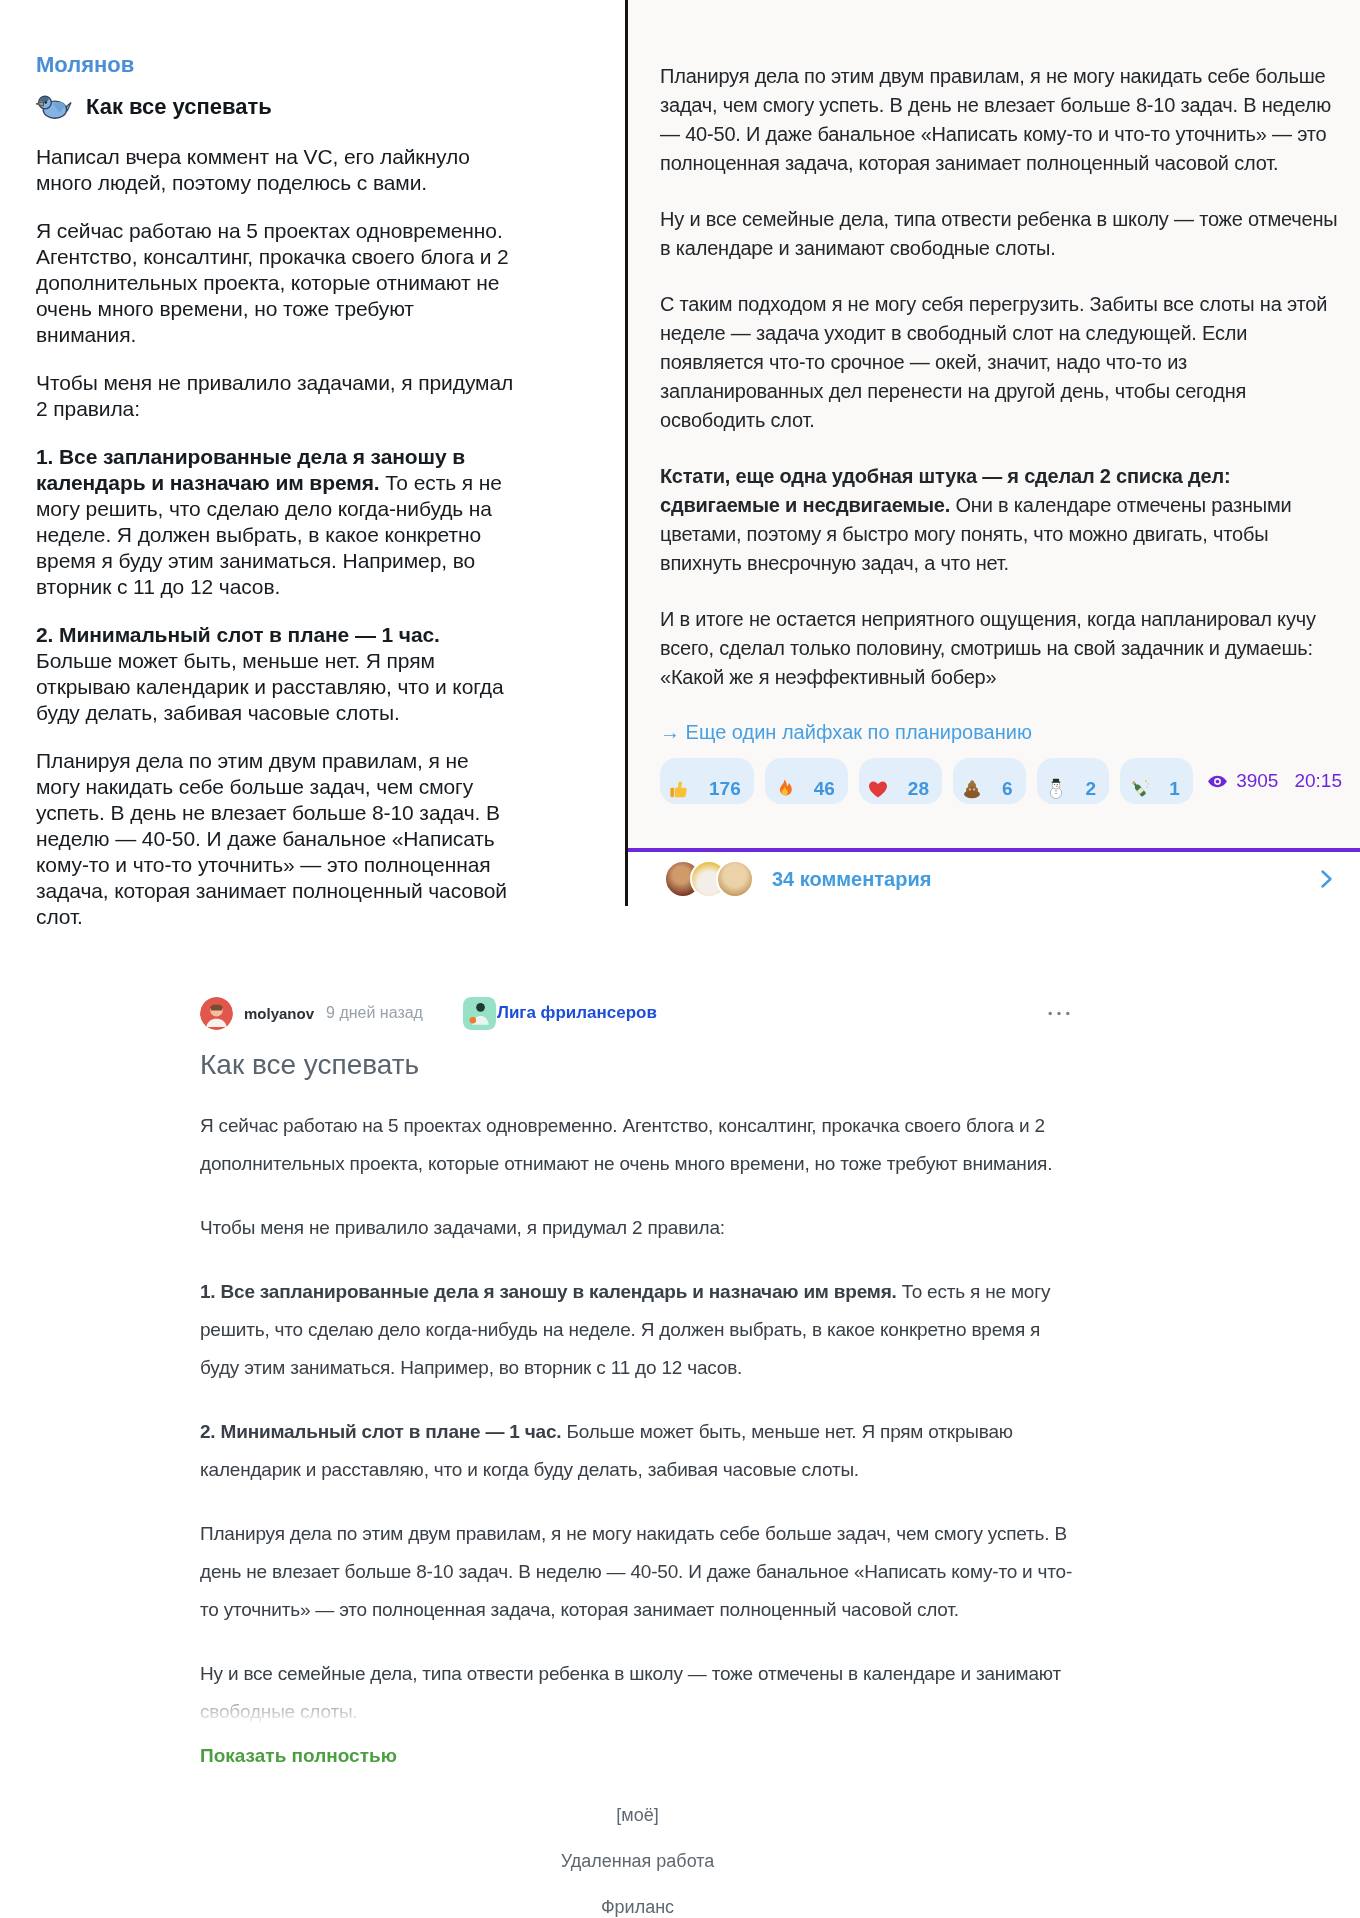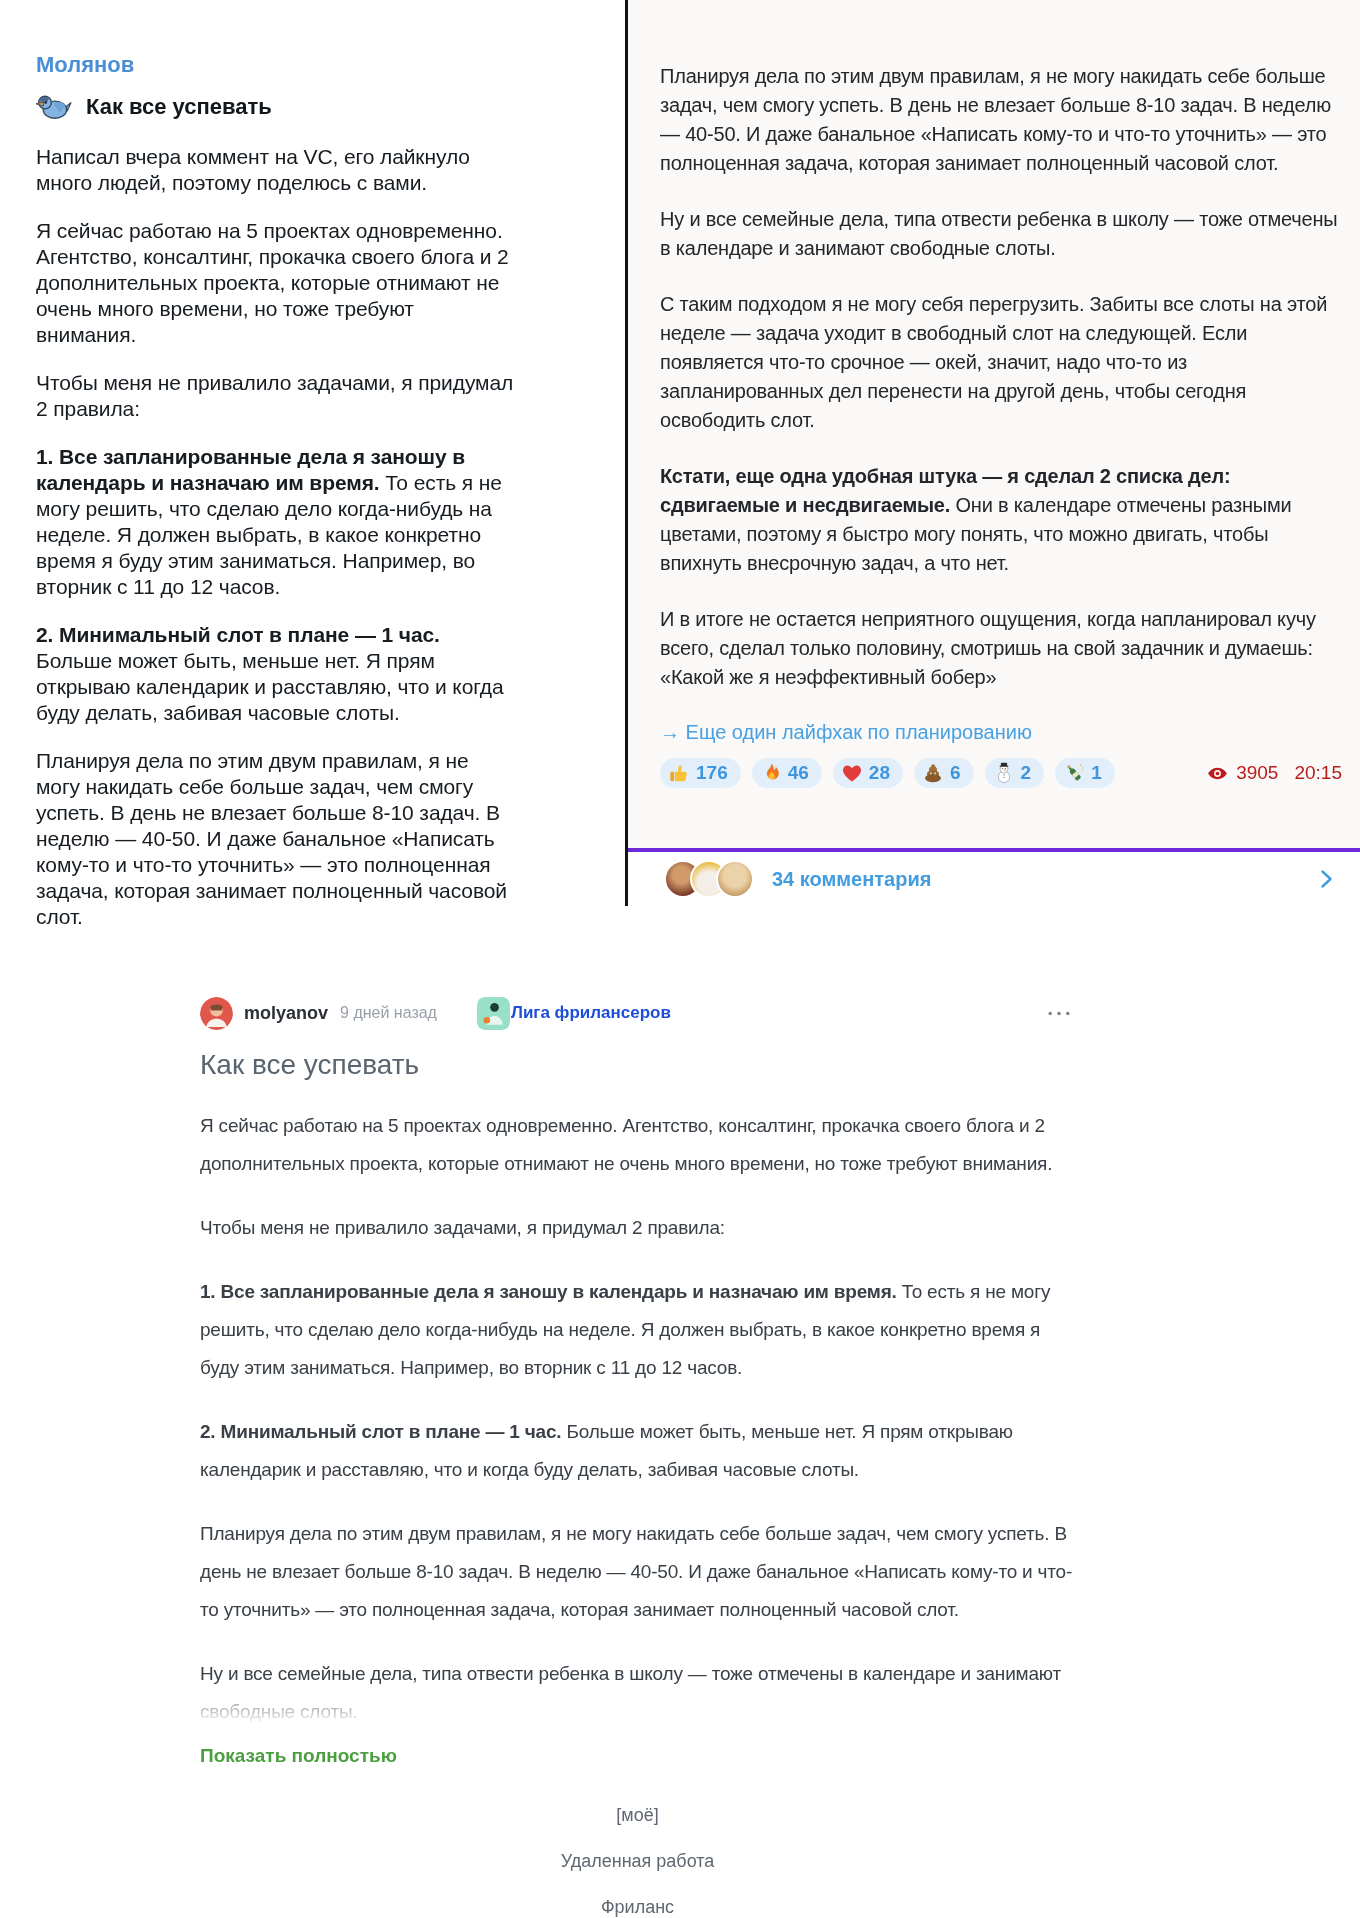--- a/index.html
+++ b/index.html
@@ -16,41 +16,41 @@
   .tg-title-row .t{font-size:22px;font-weight:700;color:#12171c;}
   .bird{width:36px;height:30px;flex:0 0 auto;}
   .tg-draft .para{font-size:21px;line-height:26px;margin:22px 0 0;letter-spacing:-0.1px;}
 
   
   .tg-post{position:absolute;left:628px;top:0;width:732px;height:906px;background:#faf9f7;box-sizing:border-box;}
   .tg-post-inner{padding:62px 18px 0 32px;}
   .tg-post .para{font-size:20px;line-height:29px;margin:0 0 27px;color:#23272c;letter-spacing:-0.2px;}
   .tg-link{display:inline-block;font-size:20px;color:#47a0e4;margin:2px 0 14px;text-decoration:none;cursor:pointer;}
   .reactions-row{display:flex;align-items:center;gap:11px;}
-  .pill{display:flex;align-items:center;gap:6px;background:#e2effa;border-radius:16px;padding:4px 13px 4px 8px;cursor:pointer;}
+  .pill{display:flex;align-items:center;gap:19px;background:#e2effa;border-radius:16px;padding:20px 13px 4px 8px;cursor:pointer;}
   .pill svg{display:block;}
   .pill-count{color:#3f96de;font-size:19px;font-weight:700;}
-  .tg-meta{margin-left:auto;display:flex;align-items:center;gap:8px;color:#b91c1c;font-size:19px;}
+  .tg-meta{margin-left:auto;display:flex;align-items:center;gap:8px;color:#6d28d9;font-size:19px;}
   .tg-meta .time{margin-left:8px;}
   .comments-bar{position:absolute;left:628px;top:848px;width:732px;height:58px;background:#fff;border-top:4px solid #6d28d9;display:flex;align-items:center;padding:0 22px 0 36px;box-sizing:border-box;cursor:pointer;}
   .cavs{display:flex;}
   .cav{width:38px;height:38px;border-radius:50%;border:2px solid #fff;box-sizing:border-box;}
   .cav + .cav{margin-left:-12px;}
   .cav1{background:radial-gradient(circle at 45% 38%,#d09a6a 0 30%,#7a3a28 72%);}
   .cav2{background:radial-gradient(circle at 50% 62%,#f3efe8 0 42%,#e9bb39 78%);}
   .cav3{background:radial-gradient(circle at 50% 40%,#ecd2a8 0 42%,#bd9055 82%);}
   .comments-label{margin-left:18px;color:#429ce0;font-size:20px;font-weight:700;}
   .comments-chevron{margin-left:auto;color:#429ce0;display:flex;}
 
   
   .pk{position:absolute;left:200px;top:995px;width:875px;color:#3a4047;}
   .pk-header{display:flex;align-items:center;height:36px;}
   .pk-avatar{width:33px;height:33px;border-radius:50%;overflow:hidden;flex:0 0 auto;cursor:pointer;}
   .pk-avatar svg,.pk-cavatar svg{display:block;}
-  .pk-author{margin-left:11px;font-size:18px;font-weight:700;color:#2b3137;cursor:pointer;}
+  .pk-author{margin-left:11px;font-size:15px;font-weight:700;color:#2b3137;cursor:pointer;}
   .pk-time{margin-left:12px;font-size:16px;color:#99a1aa;}
   .pk-cavatar{margin-left:40px;width:33px;height:33px;border-radius:8px;overflow:hidden;flex:0 0 auto;cursor:pointer;}
   .pk-community{margin-left:1px;font-size:17px;font-weight:700;color:#1d4ed8;cursor:pointer;}
   .pk-menu{margin-left:auto;color:#7b838c;cursor:pointer;display:flex;padding:4px;}
   .pk-title{margin-top:18px;font-size:28px;font-weight:400;color:#59646e;cursor:pointer;}
   .pk-body{margin-top:4px;}
   .pk-body .para{font-size:19px;line-height:38px;margin:26px 0 0;color:#3a4047;letter-spacing:-0.2px;}
   .pk-body .para:last-child{position:relative;}
   .pk-body .para:last-child::after{content:"";position:absolute;left:0;right:0;bottom:-4px;height:44px;background:linear-gradient(rgba(255,255,255,0.25),rgba(255,255,255,0.92) 70%,#fff);}
   .pk-showmore{display:inline-block;margin-top:14px;font-size:19px;font-weight:700;color:#4c9f40;cursor:pointer;}

